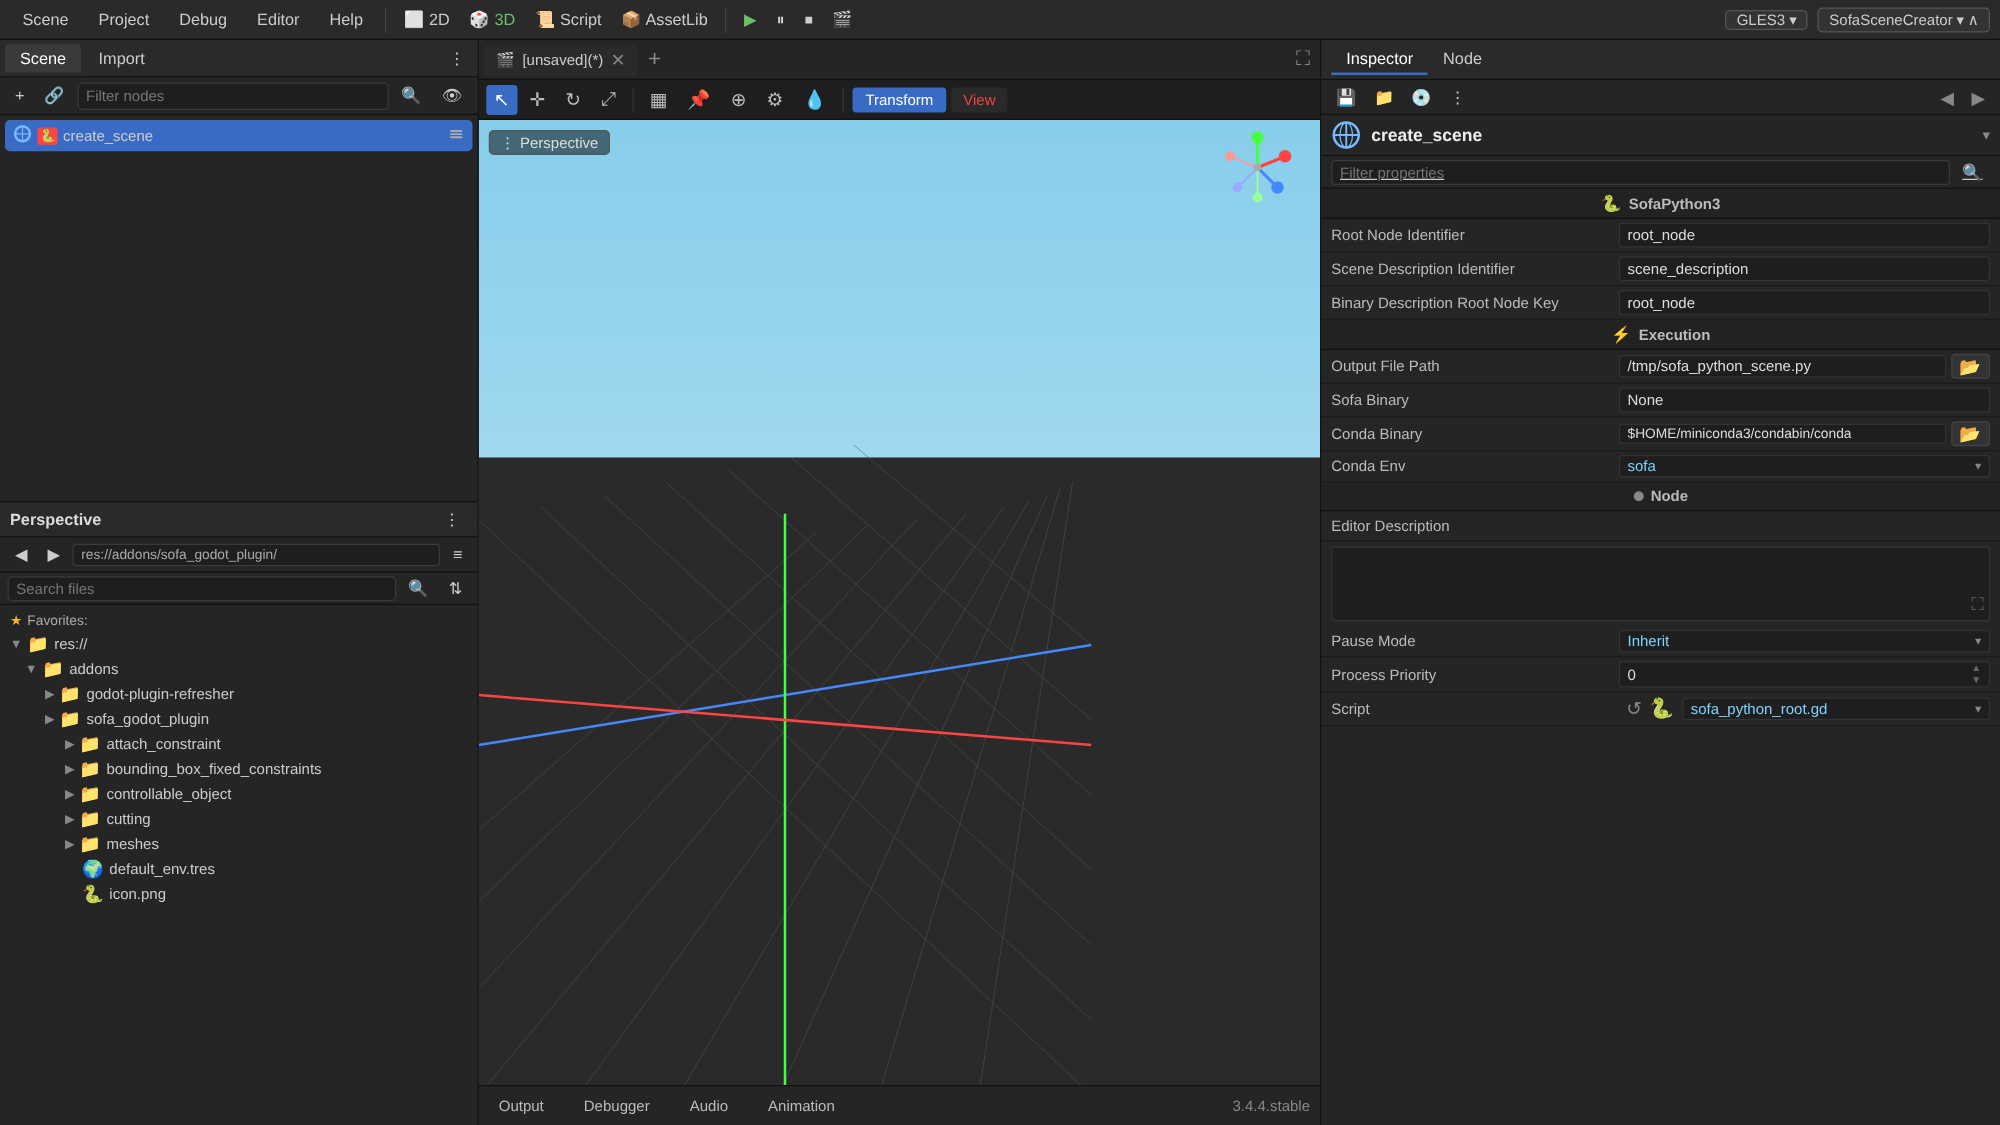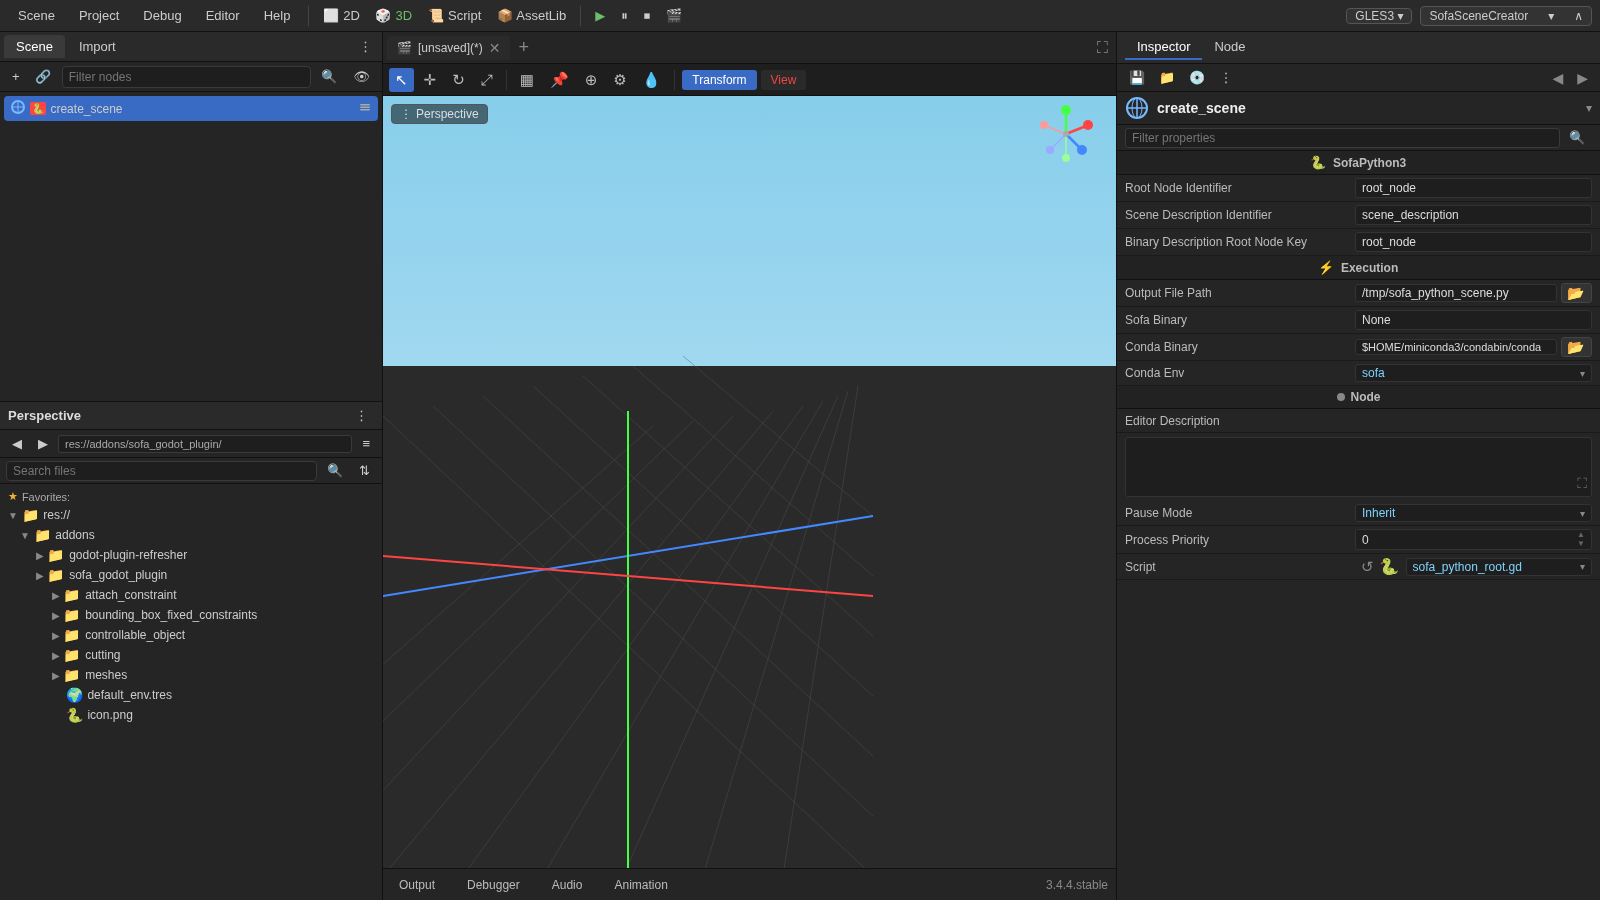--- a/index.html
+++ b/index.html
@@ -68,21 +68,21 @@
     }
     .scene-creator-badge {
       background: #333;
       border: 1px solid #555;
       border-radius: 4px;
       padding: 2px 8px;
       font-size: 12px;
       cursor: pointer;
       display: flex;
       align-items: center;
-      gap: 20px;
+      gap: 3px;
     }
 
     
     .main-layout {
       display: flex;
       flex: 1;
       overflow: hidden;
     }
 
     
@@ -373,21 +373,21 @@
       border-radius: 3px;
     }
     .bottom-version {
       margin-left: auto;
       color: #888;
       font-size: 12px;
     }
 
     
     .right-panel {
-      width: 484px;
+      width: 544px;
       display: flex;
       flex-direction: column;
       background: #252525;
       border-left: 1px solid #111;
     }
     .inspector-tabs {
       display: flex;
       align-items: center;
       height: 32px;
       background: #2a2a2a;
@@ -453,20 +453,21 @@
       cursor: pointer;
     }
 
     .inspector-filter-bar {
       display: flex;
       align-items: center;
       height: 26px;
       padding: 0 8px;
       gap: 4px;
       border-bottom: 1px solid #111;
+      text-decoration: underline;
     }
     .filter-props-input {
       flex: 1;
       background: #1e1e1e;
       border: 1px solid #3a3a3a;
       border-radius: 3px;
       color: #888;
       padding: 2px 6px;
       font-size: 12px;
       height: 20px;

